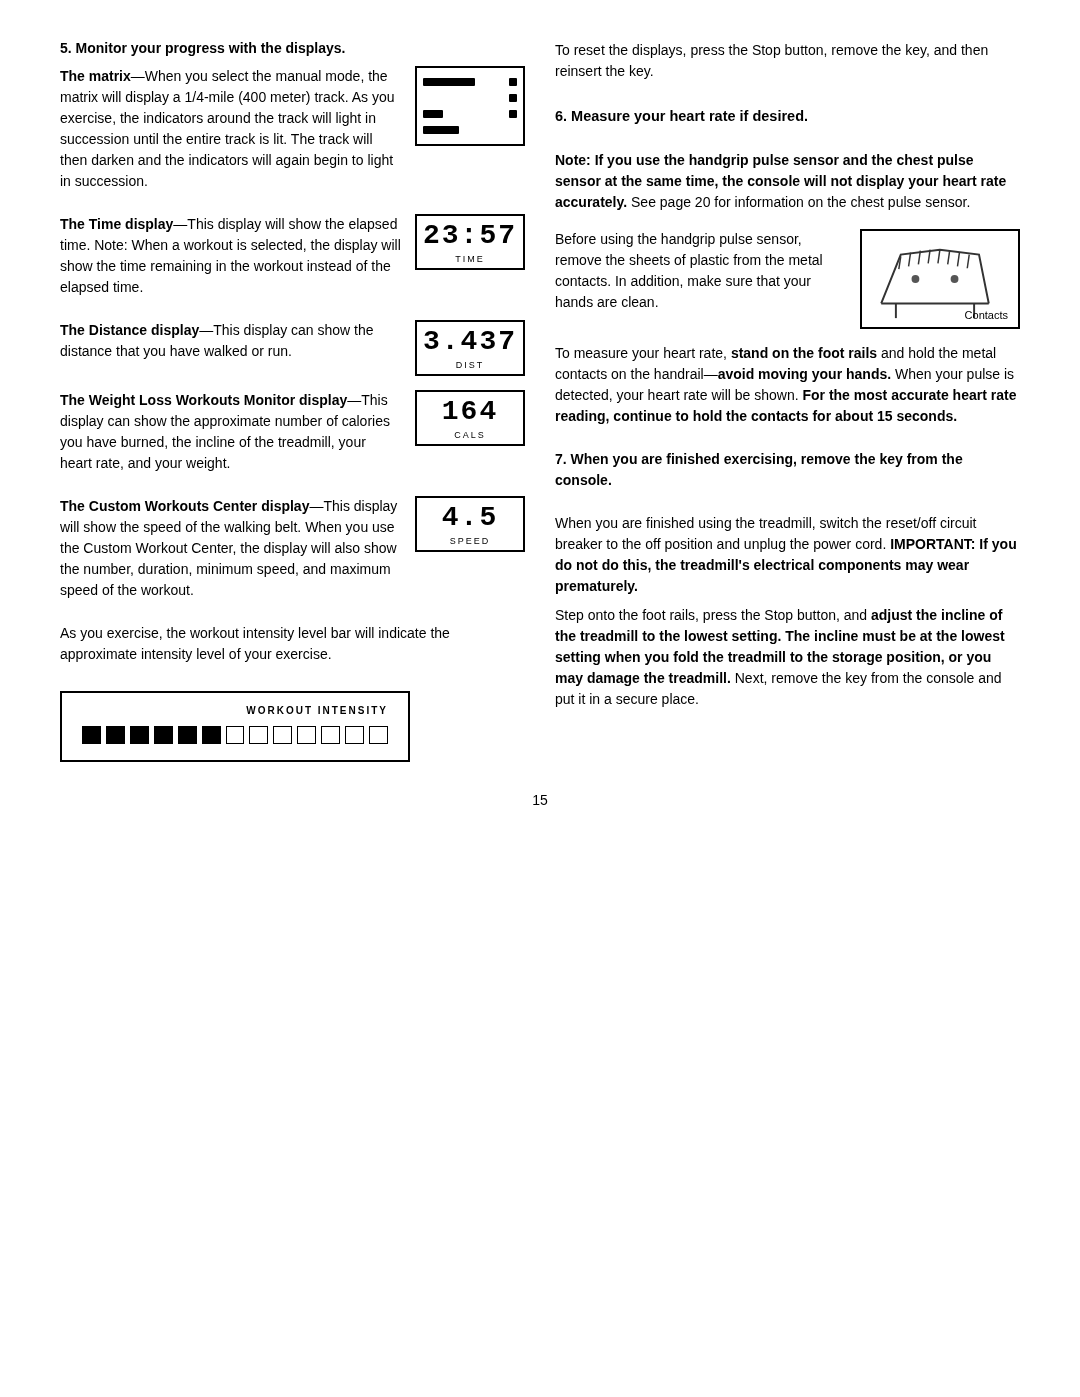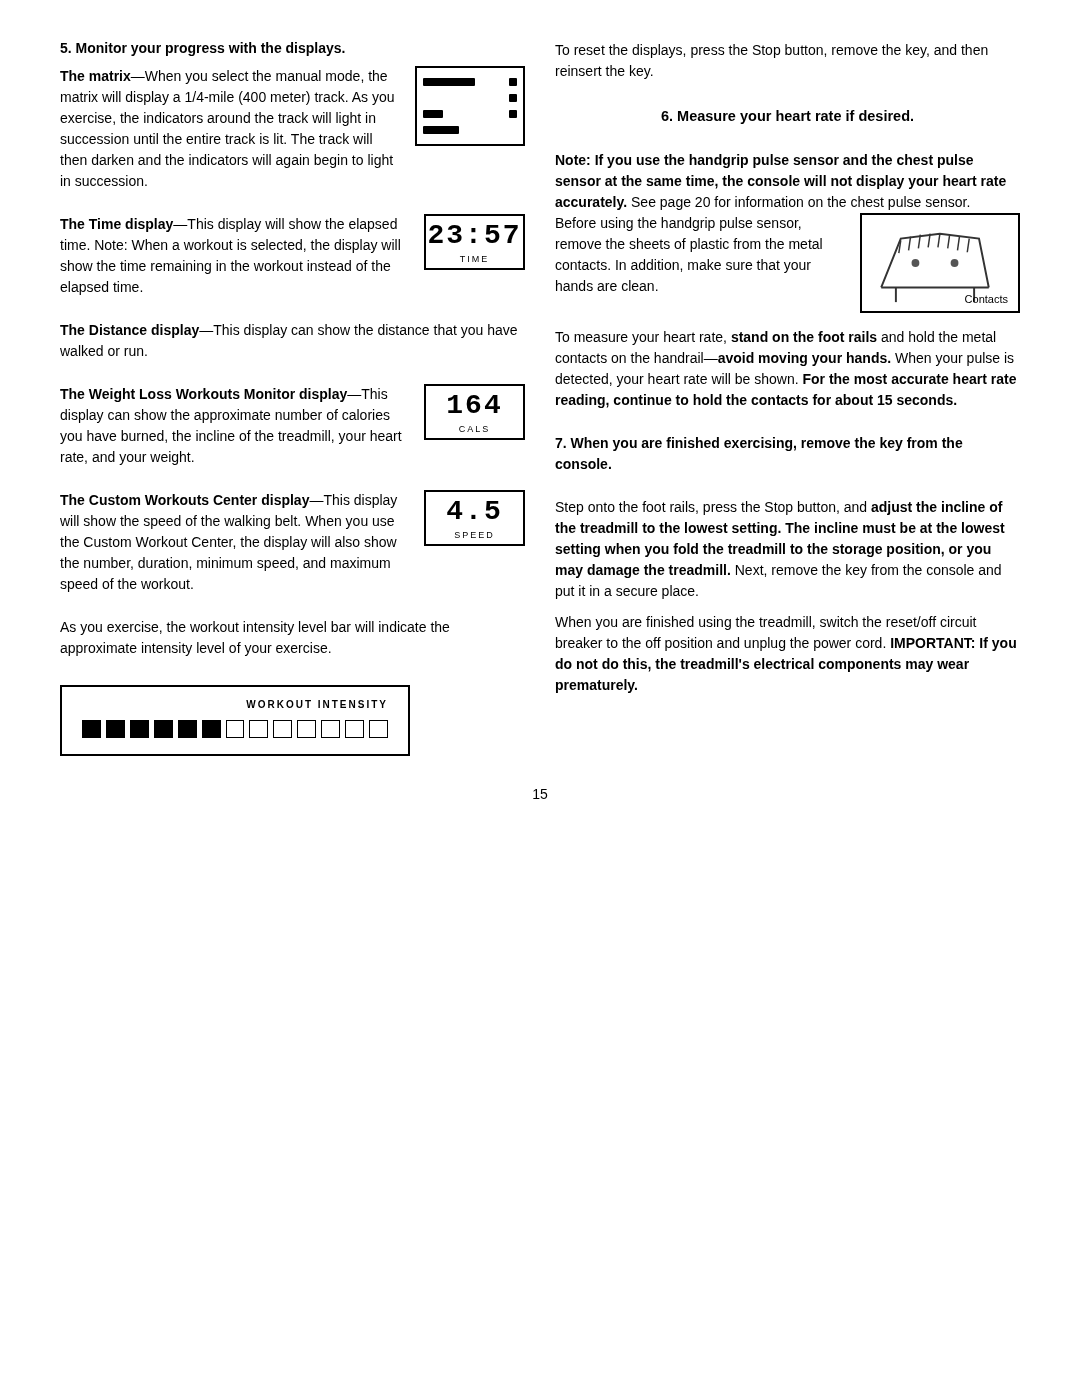--- a/index.html
+++ b/index.html
@@ -36,21 +36,21 @@
     }
     .inline-block .text-part { flex: 1; }
     .display-box {
       border: 2px solid #000;
       background: #fff;
       display: flex;
       flex-direction: column;
       align-items: center;
       justify-content: center;
       min-width: 100px;
-      width: 101px;
+      width: 110px;
       padding: 6px 8px 4px 8px;
       flex-shrink: 0;
     }
     .display-number {
       font-family: 'Courier New', monospace;
       font-size: 28px;
       font-weight: bold;
       letter-spacing: 2px;
       line-height: 1;
       margin-bottom: 4px;
@@ -198,20 +198,24 @@
       <div class="display-box">
         <div class="display-number">23:57</div>
         <div class="display-label">TIME</div>
       </div>
     </div>
 
     <div class="inline-block">
       <div class="text-part">
         <p><span class="bold">The Distance display</span><span>—This display can show the distance that you have walked or run.</span></p>
       </div>
+      <div class="display-box">
+        <div class="display-number">3.437</div>
+        <div class="display-label">DIST</div>
+      </div>
     </div>
 
     <div class="inline-block">
       <div class="text-part">
         <p><span class="bold">The Weight Loss Workouts Monitor display</span><span>—This display can show the approximate number of calories you have burned, the incline of the treadmill, your heart rate, and your weight.</span></p>
       </div>
       <div class="display-box">
         <div class="display-number">164</div>
         <div class="display-label">CALS</div>
       </div>
@@ -247,25 +251,25 @@
         <div class="bar-empty"></div>
       </div>
     </div>
 
   </div>
 
   <div class="right-col">
 
     <p>To reset the displays, press the Stop button, remove the key, and then reinsert the key.</p>
 
-    <div class="right-col-section" style="margin-top:16px;text-align:center;">
+    <div class="right-col-section" style="margin-top:16px;">
       <p class="numbered-item-title">6.  Measure your heart rate if desired.</p>
     </div>
 
-    <p style="margin-bottom:0;">
+    <p style="margin-bottom:16px;">
       <span class="bold">Note: If you use the handgrip pulse sensor and the chest pulse sensor at the same time, the console will not display your heart rate accurately.</span><span> See page 20 for information on the chest pulse sensor.</span>
     </p>
 
     <div class="inline-block" style="align-items:flex-start;">
       <div class="text-part">
         <p>Before using the handgrip pulse sensor, remove the sheets of plastic from the metal contacts. In addition, make sure that your hands are clean.</p>
       </div>
       <div class="contacts-box">
 
         <svg width="150" height="90" viewBox="0 0 150 90">
@@ -298,26 +302,26 @@
     <p style="margin-bottom:6px;">
       <span>To measure your heart rate, </span><span class="bold">stand on the foot rails</span><span> and hold the metal contacts on the handrail—</span><span class="bold">avoid moving your hands.</span><span> When your pulse is detected, your heart rate will be shown. </span><span class="bold">For the most accurate heart rate reading, continue to hold the contacts for about 15 seconds.</span>
     </p>
 
     <div class="right-col-section" style="margin-top:16px;">
       <p>
         <span class="bold">7.  When you are finished exercising, remove the key from the console.</span>
       </p>
     </div>
 
+    <p>
+      <span>When you are finished using the treadmill, switch the reset/off circuit breaker to the off position and unplug the power cord. </span><span class="bold">IMPORTANT: If you do not do this, the treadmill's electrical components may wear prematurely.</span>
+    </p>
+
     <p style="margin-bottom:10px;">
       <span>Step onto the foot rails, press the Stop button, and </span><span class="bold">adjust the incline of the treadmill to the lowest setting. The incline must be at the lowest setting when you fold the treadmill to the storage position, or you may damage the treadmill.</span><span> Next, remove the key from the console and put it in a secure place.</span>
     </p>
 
-    <p>
-      <span>When you are finished using the treadmill, switch the reset/off circuit breaker to the off position and unplug the power cord. </span><span class="bold">IMPORTANT: If you do not do this, the treadmill's electrical components may wear prematurely.</span>
-    </p>
-
   </div>
 </div>
 
 <div class="page-number">
   <span>15</span>
 </div>
 
 </body></html>

